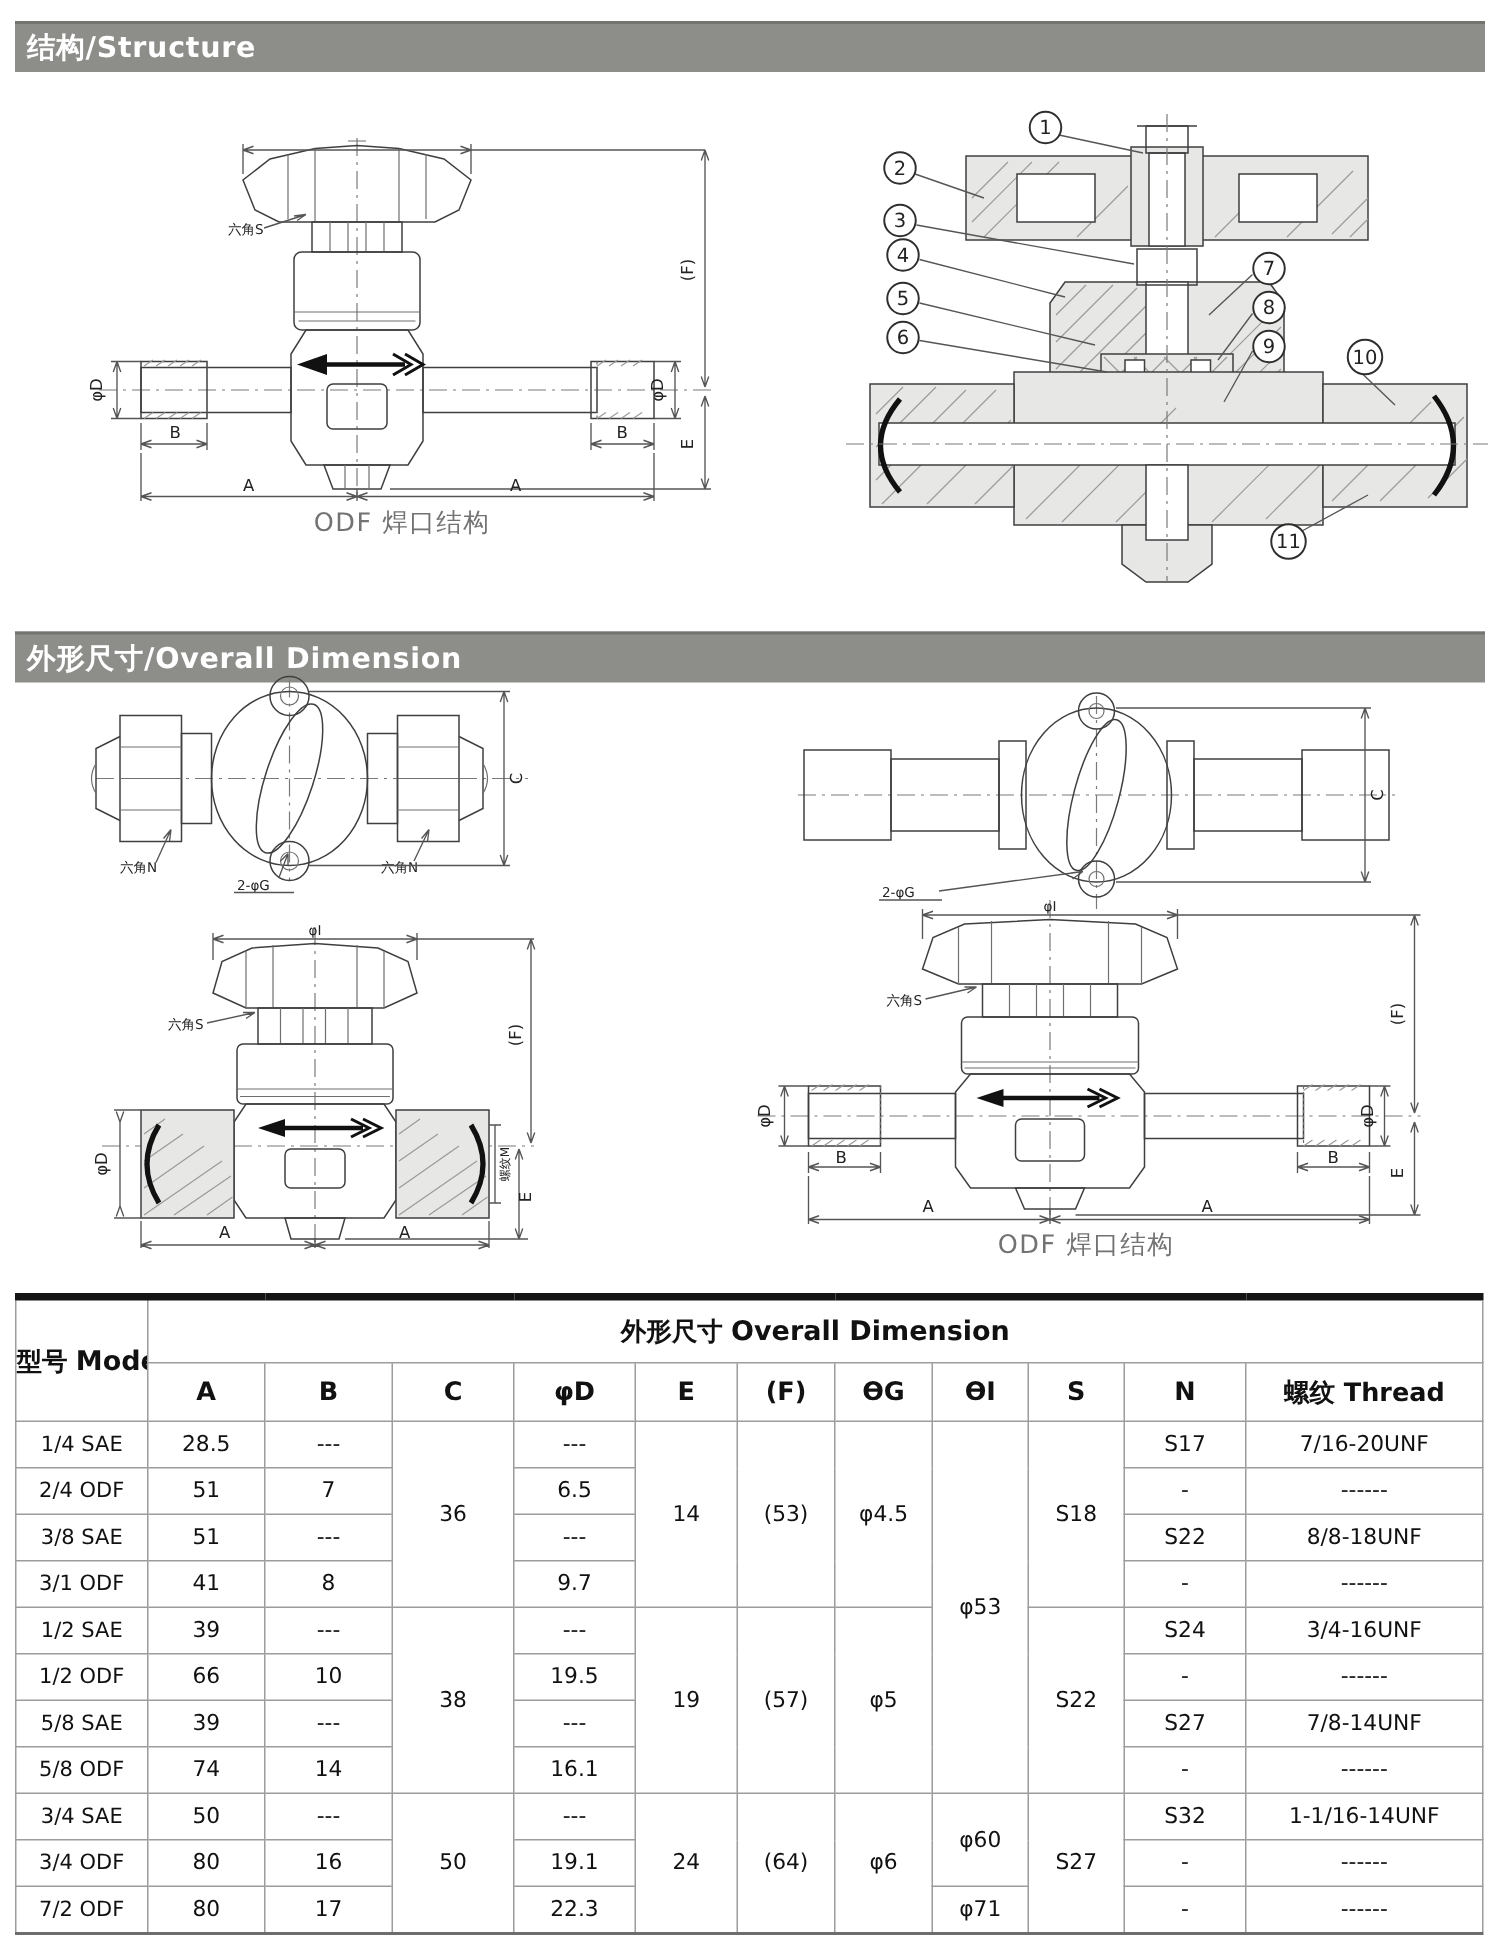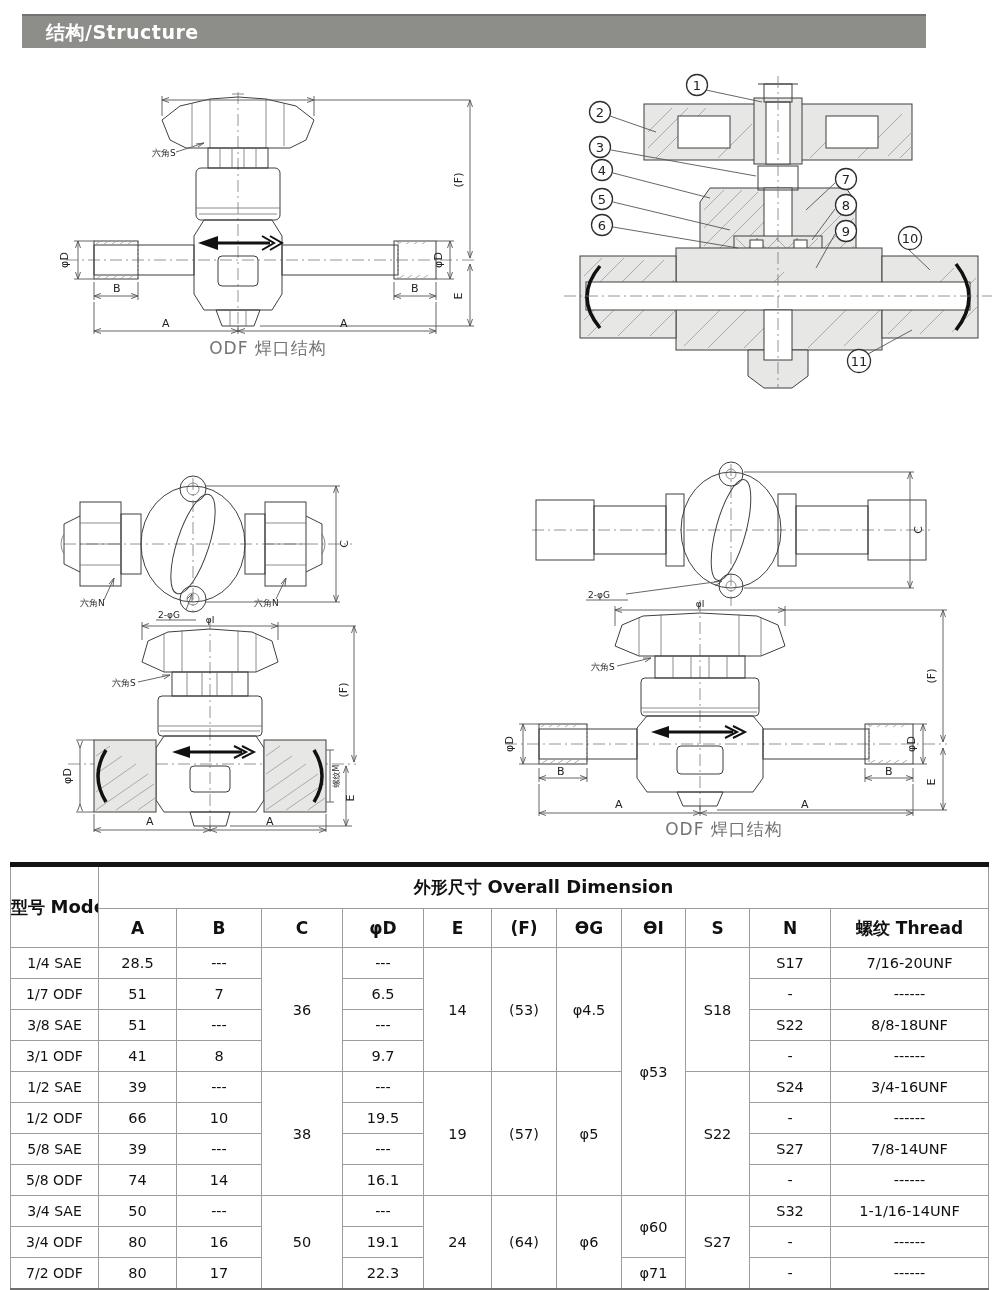--- a/index.html
+++ b/index.html
@@ -1,20 +1,20 @@
 <!DOCTYPE html>
 <html><head>
 <meta charset="utf-8">
 <style>
   html,body{margin:0;padding:0;width:1000px;height:1290px;overflow:hidden;background:#ffffff;
     font-family:"DejaVu Sans","Liberation Sans",sans-serif;}
   .page{position:relative;width:1000px;height:1290px;background:#ffffff;}
-  .banner{position:absolute;left:10px;width:904px;height:34px;background:#8d8d8a;
+  .banner{position:absolute;left:10px;width:980px;height:34px;background:#8d8d8a;
     border-top:2px solid #74746f;color:#ffffff;font-weight:bold;font-size:19px;
-    line-height:33px;padding-left:24px;box-sizing:border-box;letter-spacing:0.5px;margin-left:12px;}
+    line-height:33px;padding-left:8px;box-sizing:border-box;letter-spacing:0.5px;}
   .drawing{position:absolute;}
   .drawing svg{display:block;}
   svg{font-family:"DejaVu Sans","Liberation Sans",sans-serif;}
   svg text{fill:#222;stroke:none;}
   .ln{stroke:#3f3f3f;stroke-width:1;fill:none;}
   .thin{stroke:#6f6f6f;stroke-width:0.8;fill:none;}
   .cl{stroke:#7a7a7a;stroke-width:0.8;fill:none;stroke-dasharray:12 4 2 4;}
   .hat{stroke:#9a9a9a;stroke-width:0.8;fill:none;}
   .fillc{fill:#e7e7e5;stroke:#3f3f3f;stroke-width:1;}
   .wht{fill:#ffffff;stroke:#3f3f3f;stroke-width:1;}
@@ -197,22 +197,25 @@
       <text x="352" y="172.5" text-anchor="middle">10</text>
     </g>
     <g class="callout">
       <path class="dim" d="M310,284 L354,260"></path>
           <circle cx="301" cy="291" r="11.5"></circle>
       <text x="301" y="295.5" text-anchor="middle">11</text>
     </g>
   </svg>
   </div>
 
-
-  <div class="drawing" style="left:58px;top:472px;">
+  <div class="banner" style="top:421px;">
+    <span>外形尺寸/Overall Dimension</span>
+  </div>
+
+  <div class="drawing" style="left:58px;top:447px;">
   <svg width="300" height="150" viewBox="0 0 300 150">
     <path class="cl" d="M6,72 H294"></path>
     <path class="cl" d="M135,6 V140"></path>
     <ellipse class="ln" cx="135" cy="72" rx="52" ry="58"></ellipse>
     <circle class="ln" cx="135" cy="17" r="13"></circle>
     <circle class="ln" cx="135" cy="127" r="13"></circle>
     <circle class="thin" cx="135" cy="17" r="6"></circle>
     <circle class="thin" cx="135" cy="127" r="6"></circle>
     <ellipse class="ln" cx="135" cy="72" rx="16" ry="52" transform="rotate(18 135 72)"></ellipse>
     <g>
@@ -430,21 +433,21 @@
       <td>---</td>
       <td rowspan="4">14</td>
       <td rowspan="4">(53)</td>
       <td rowspan="4">φ4.5</td>
       <td rowspan="8">φ53</td>
       <td rowspan="4">S18</td>
       <td>S17</td>
       <td>7/16-20UNF</td>
     </tr>
     <tr>
-      <td class="model-cell">1/7 ODF</td>
+      <td class="model-cell">2/4 ODF</td>
       <td>51</td>
       <td>7</td>
       <td>6.5</td>
       <td>-</td>
       <td>------</td>
     </tr>
     <tr>
       <td class="model-cell">3/8 SAE</td>
       <td>51</td>
       <td>---</td>

